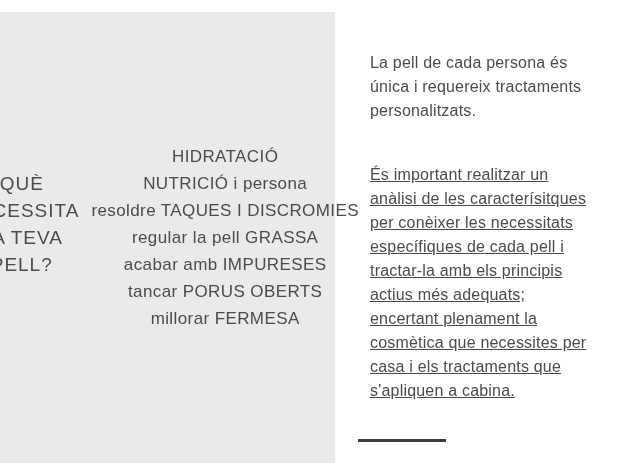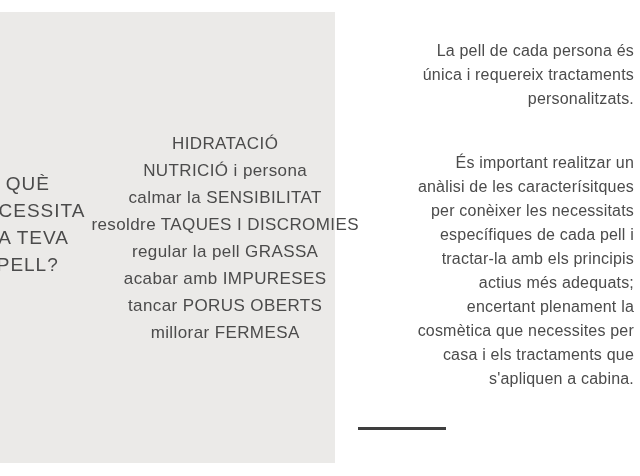--- a/index.html
+++ b/index.html
@@ -33,21 +33,21 @@
     font-size: 19px;
     line-height: 27px;
     letter-spacing: 1px;
     white-space: pre-line;
     color: #4B4B4B;
     margin: 0 0 27px 0;
     font-weight: 400;
   }
   .needs-list {
     list-style: none;
-    margin: 6px;
+    margin: 12px;
     padding: 0;
   }
   .needs-list li {
     font-size: 17px;
     line-height: 27px;
     letter-spacing: 0.4px;
     color: #4B4B4B;
     white-space: nowrap;
   }
   .right-col {
@@ -55,46 +55,45 @@
     left: 358px;
     top: 39px;
     width: 276px;
   }
   .para {
     font-size: 16px;
     line-height: 24px;
     letter-spacing: 0.2px;
     color: #4B4B4B;
     white-space: pre-line;
-    margin: 0;
-    text-align: right;
+    margin: 12px;
   }
   .para.body {
     margin-top: 40px;
+    text-decoration: underline;
   }
   .divider {
     margin-top: 36px;
     width: 88px;
     height: 3px;
     background: #3E3E3E;
     border: none;
   }
 </style>
 </head>
 <body>
 
 <div class="canvas">
 
   <div class="left-panel">
     <h2 class="panel-title">QUÈ NECESSITA
 LA TEVA PELL?</h2>
     <ul class="needs-list">
       <li>HIDRATACIÓ</li>
       <li>NUTRICIÓ i persona</li>
-      <li>calmar la SENSIBILITAT</li>
       <li>resoldre TAQUES I DISCROMIES</li>
       <li>regular la pell GRASSA</li>
       <li>acabar amb IMPURESES</li>
       <li>tancar PORUS OBERTS</li>
       <li>millorar FERMESA</li>
     </ul>
   </div>
 
   <div class="right-col">
     <p class="para intro">La pell de cada persona és

